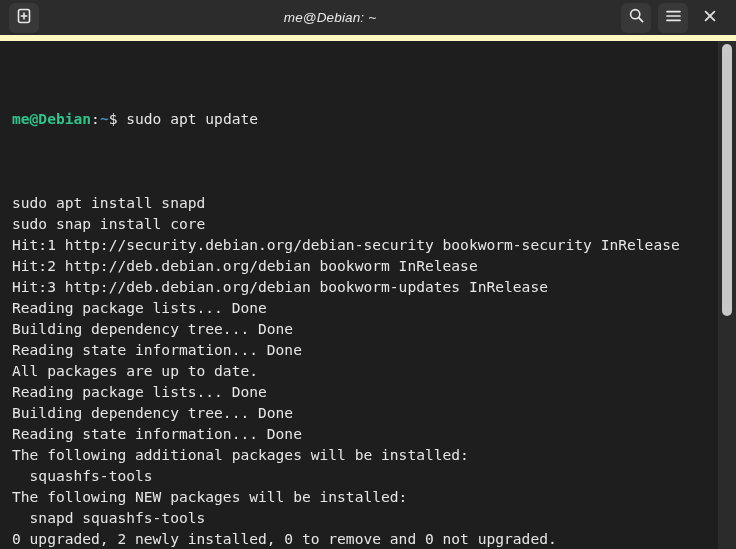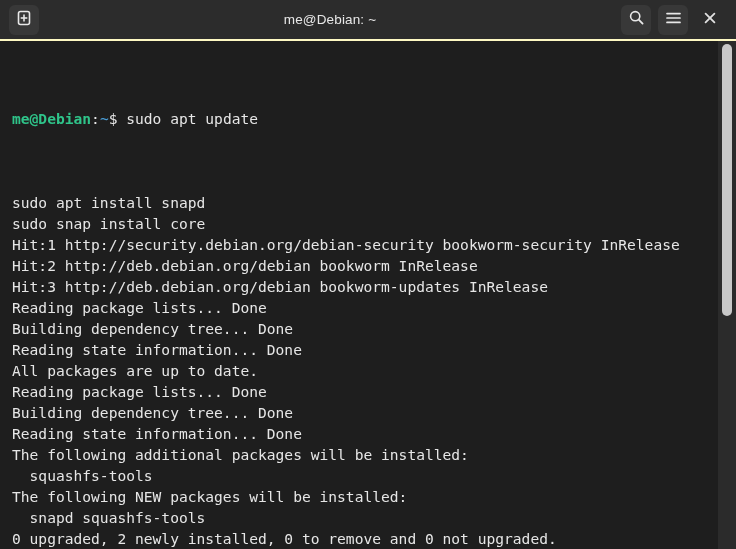--- a/index.html
+++ b/index.html
@@ -16,24 +16,25 @@
     font-family: "DejaVu Sans", sans-serif;
   }
 
   
   .titlebar {
     position: absolute;
     left: 0; top: 0;
     width: 736px;
     height: 41px;
     background: #2c2c2c;
-    border-bottom: 2px solid #fef9c3;
+    border-bottom: 6px solid #fef9c3;
     display: flex;
     align-items: center;
     box-sizing: border-box;
+    font-style: italic;
   }
   .tb-btn {
     width: 30px;
     height: 30px;
     border-radius: 6px;
     background: #383838;
     display: flex;
     align-items: center;
     justify-content: center;
     flex: 0 0 auto;

